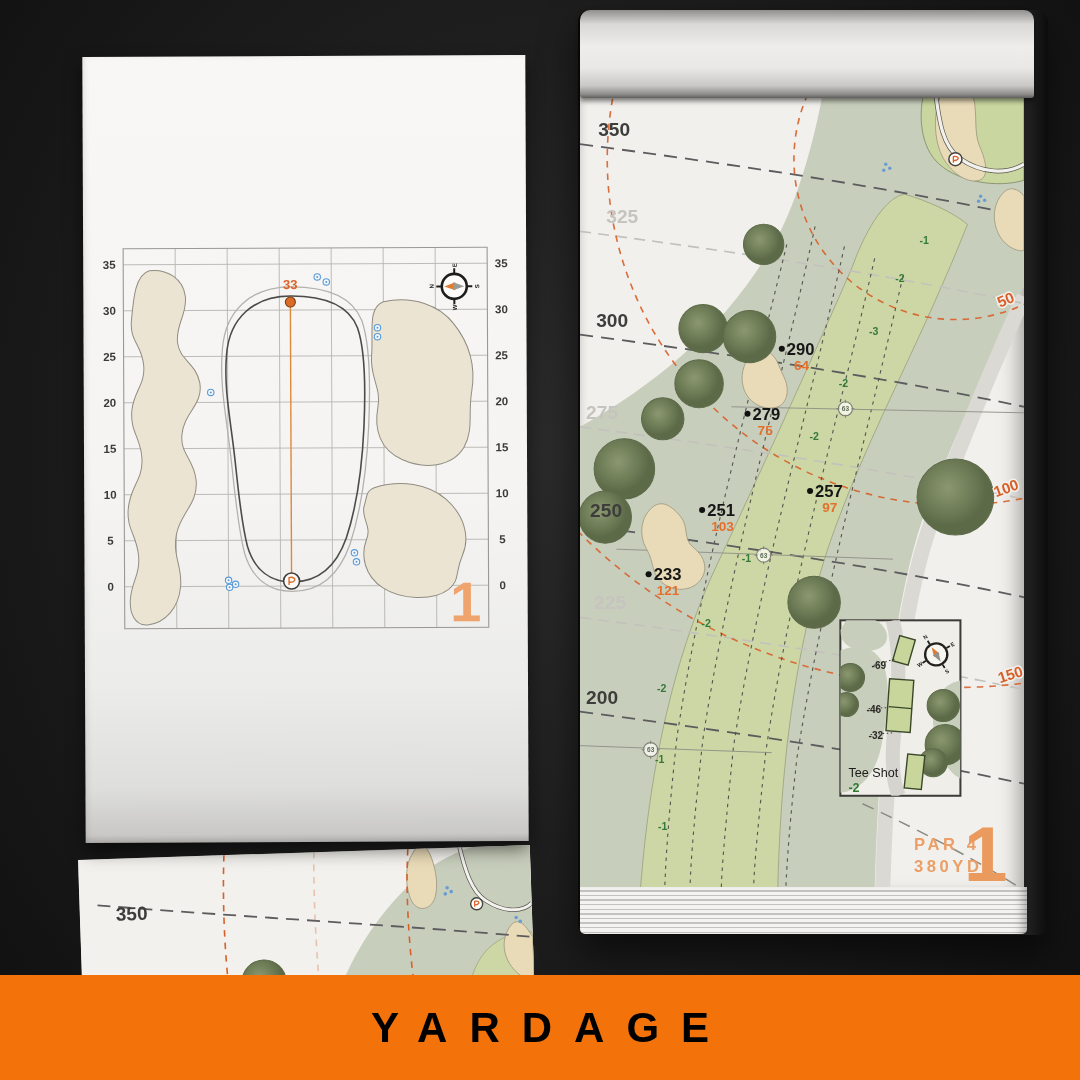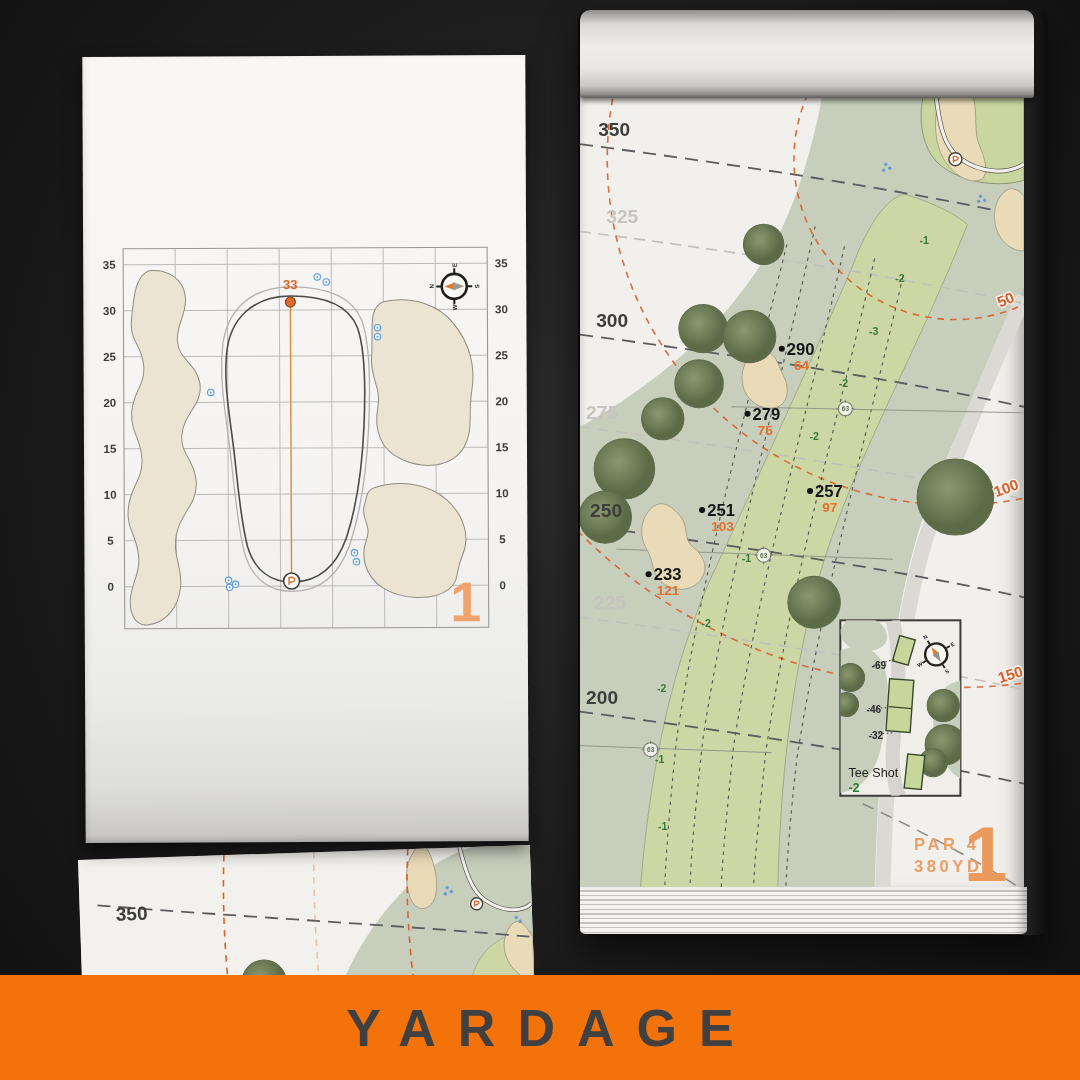--- a/index.html
+++ b/index.html
@@ -25,21 +25,21 @@
     background:linear-gradient(180deg,#918f8d 0%,#d9d8d6 16%,#eeedeb 42%,#e9e8e6 66%,#c9c8c6 86%,#8b8a88 96%,#5f5e5c 100%);
     box-shadow:0 3px 5px rgba(0,0,0,.5);z-index:3;}
   .yardage-page{position:absolute;left:2px;top:86px;width:444px;height:792px;background:#f1f0ec;z-index:2;
     box-shadow:inset -16px 0 18px -10px rgba(95,95,92,.5), inset 5px 0 8px -5px rgba(0,0,0,.2);}
   .page-stack{position:absolute;left:2px;top:877px;width:447px;height:47px;z-index:2;border-radius:0 0 5px 5px;
     background:repeating-linear-gradient(180deg,#f4f3f1 0px,#f4f3f1 3.2px,#c3c2c0 3.2px,#c3c2c0 4.6px);
     box-shadow:inset -10px 0 10px -6px rgba(0,0,0,.3);}
   
   .banner{position:absolute;left:0;top:975px;width:1080px;height:105px;background:#f3720a;z-index:10;
     display:flex;align-items:center;justify-content:center;}
-  .banner span{color:#404040;font-size:52px;font-weight:700;letter-spacing:22px;text-indent:22px;}
+  .banner span{color:#000000;font-size:42px;font-weight:700;letter-spacing:22px;text-indent:22px;}
 
   
   .t-grid{fill:#3b3b39;font-size:11.5px;font-weight:600;}
   .t-pin{fill:#dd6328;font-weight:bold;font-size:13px;}
   .t-hole-left{fill:#efa46e;font-weight:bold;font-size:56px;}
   .t-dark{fill:#3d3d3b;font-weight:bold;font-size:19px;}
   .t-light{fill:#c6c4bf;font-weight:bold;font-size:19px;}
   .t-marker-b{fill:#161616;font-weight:bold;font-size:16.5px;}
   .t-marker-o{fill:#e4702c;font-weight:bold;font-size:13.5px;}
   .t-elev{fill:#35793a;font-weight:bold;font-size:10.5px;}

